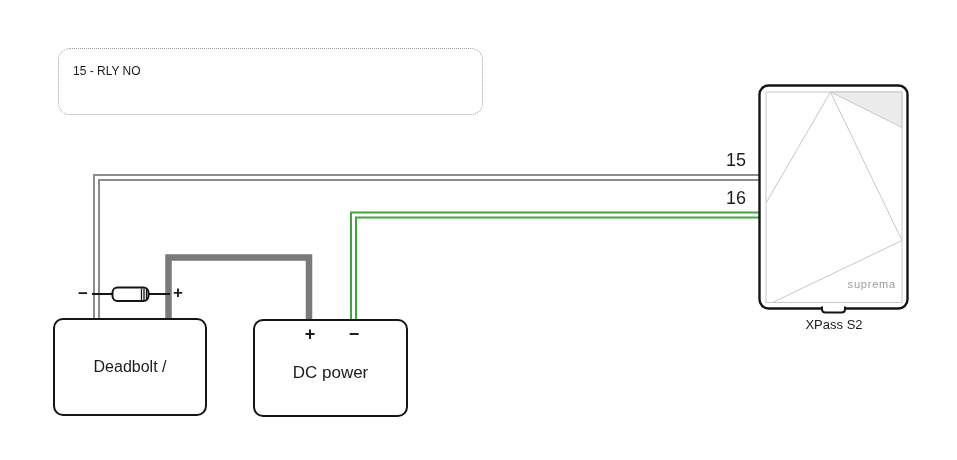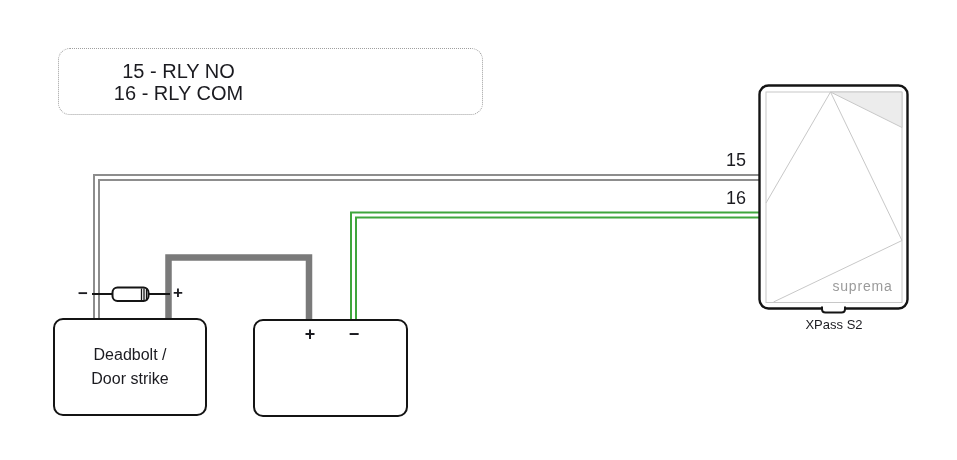--- a/index.html
+++ b/index.html
@@ -9,21 +9,21 @@
   }
   #wiring-svg{position:absolute;left:0;top:0;z-index:1;}
   .overlay{position:absolute;z-index:2;}
 
   
   .legend{
     left:58px;top:48px;width:425px;height:67px;box-sizing:border-box;
     border:1px dotted #9f9f9f;border-radius:12px;background:#fff;
     padding:11px 0 0 14px;
   }
-  .legend-row{display:flex;height:22px;line-height:22px;font-size:20px;text-align:center;}
+  .legend-row{display:flex;height:22px;line-height:22px;font-size:12px;}
   .legend-pin{width:211px;}
   .legend-wire{flex:1;}
 
   
   .wire-num{width:48px;text-align:right;font-size:18px;line-height:18px;}
 
   
   .comp-box{
     box-sizing:border-box;background:#ffffff;border:2px solid #141414;border-radius:10px;
     display:flex;flex-direction:column;align-items:center;justify-content:center;
@@ -35,21 +35,21 @@
   .term{position:absolute;width:18px;text-align:center;font-weight:bold;font-size:18px;line-height:18px;top:4px;}
   .term-plus{left:46px;}
   .term-minus{left:90px;}
 
   
   .pol{width:18px;text-align:center;font-weight:bold;font-size:17px;line-height:18px;}
   .pol-minus{left:74px;top:285px;}
   .pol-plus{left:169px;top:284px;}
 
   
-  .brand{left:829px;top:278px;width:67px;text-align:center;font-size:14px;letter-spacing:0.8px;color:#9b9b9b;}
+  .brand{left:829px;top:278px;width:67px;text-align:right;font-size:11px;letter-spacing:0.8px;color:#9b9b9b;}
   .model{left:769px;top:314px;width:130px;text-align:center;font-size:13px;line-height:22px;}
 </style>
 </head>
 <body>
 
 <div id="canvas">
 
   <svg id="wiring-svg" width="957" height="460" viewBox="0 0 957 460">
 
     <path d="M760 177.5 H96.5 V319" fill="none" stroke="#8d8d8d" stroke-width="7"></path>
@@ -73,36 +73,35 @@
     <path d="M92 294 H170" fill="none" stroke="#151515" stroke-width="2.2"></path>
     <rect x="112.5" y="287.5" width="36" height="13.5" rx="5" fill="#ffffff" stroke="#151515" stroke-width="2"></rect>
     <path d="M141.5 288.5 V300.5 M144 288.5 V300.5 M146.5 288.5 V300.5" fill="none" stroke="#151515" stroke-width="1.3"></path>
   </svg>
 
   <div class="overlay legend">
     <div class="legend-row">
       <span class="legend-pin">15 - RLY NO</span>
     </div>
     <div class="legend-row">
-      <span class="legend-pin">16 - RLY COM</span>
     </div>
   </div>
 
   <div class="overlay wire-num" style="left:698px;top:151px;">15</div>
   <div class="overlay wire-num" style="left:698px;top:189px;">16</div>
 
   <div class="overlay pol pol-minus">−</div>
   <div class="overlay pol pol-plus">+</div>
 
   <div class="overlay comp-box deadbolt">
     <div>Deadbolt /</div>
-    <div>Door strike</div>
   </div>
 
   <div class="overlay comp-box dcpower">
     <span class="term term-plus">+</span>
     <span class="term term-minus">−</span>
+    <div class="dc-label">DC power</div>
   </div>
 
   <div class="overlay brand">suprema</div>
   <div class="overlay model">XPass S2</div>
 
 </div>
 
 </body></html>

